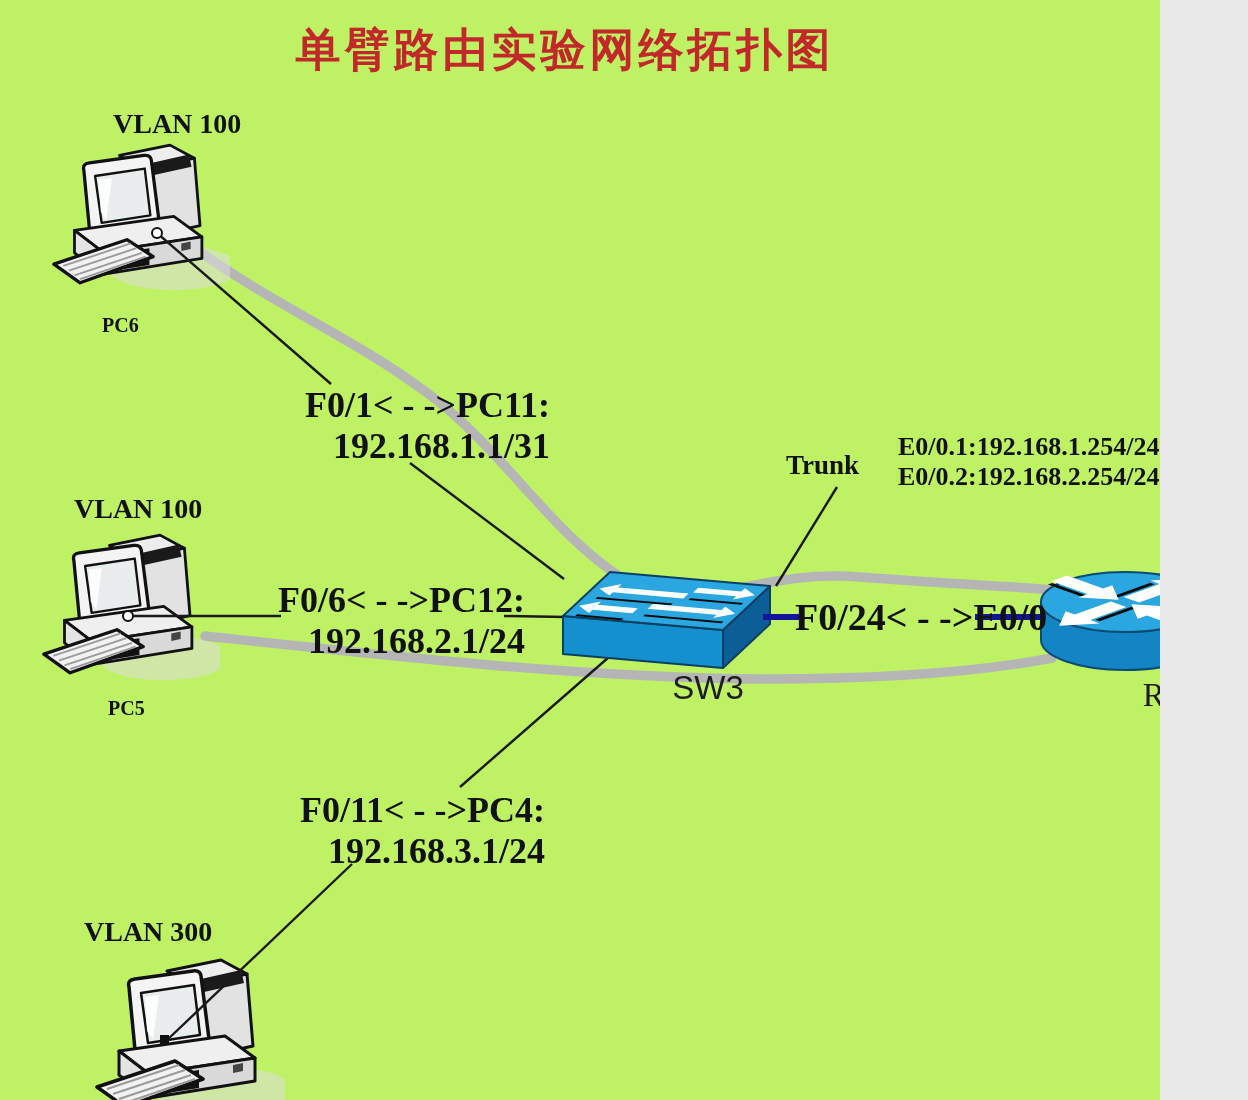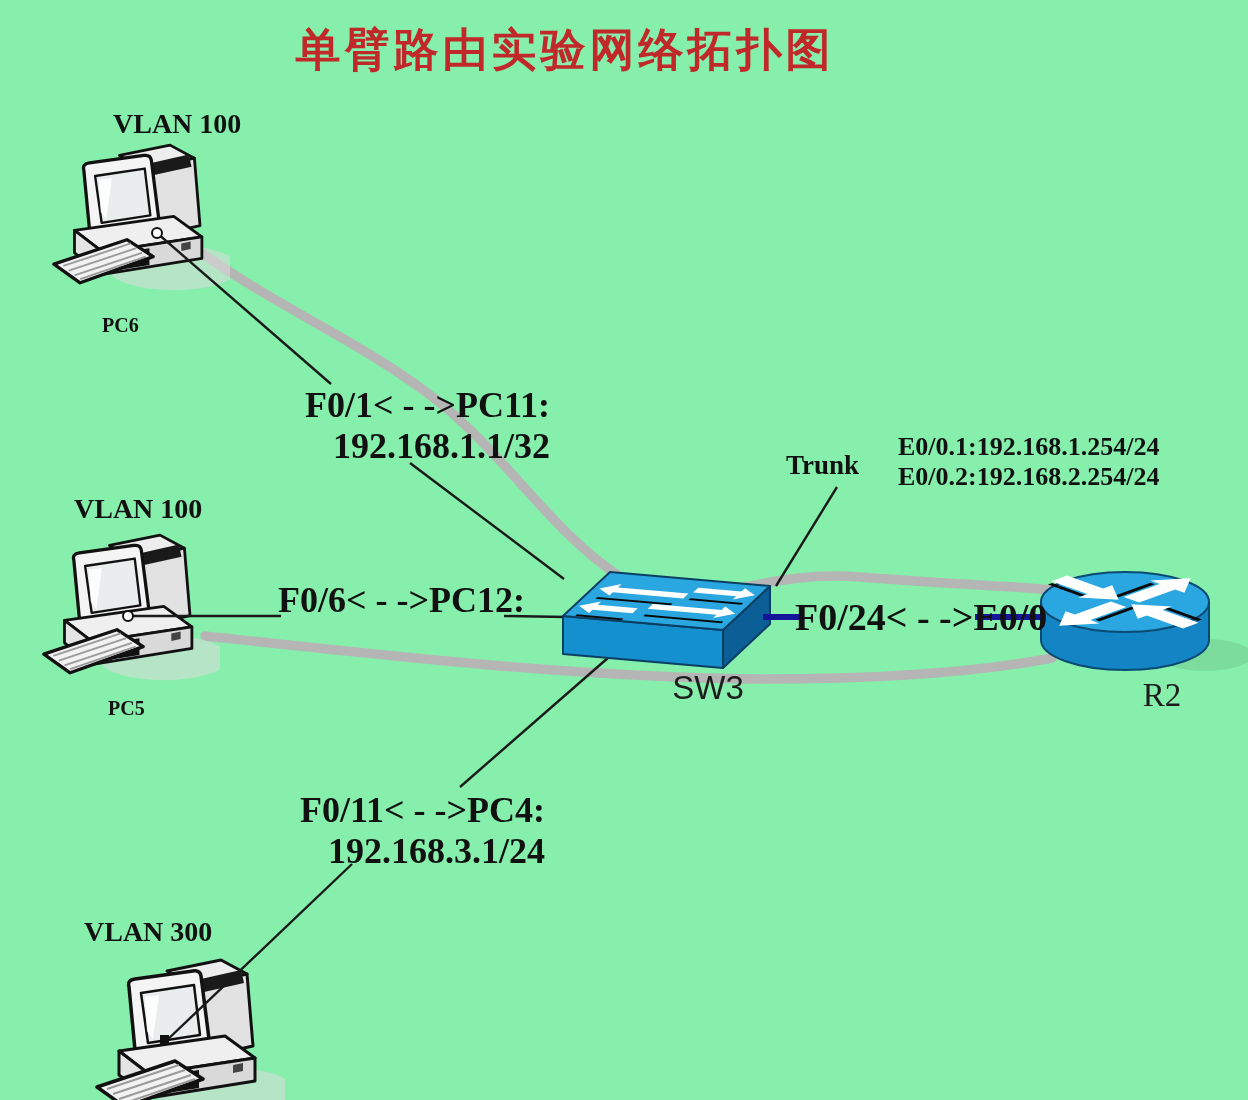--- a/index.html
+++ b/index.html
@@ -1,17 +1,17 @@
 <!DOCTYPE html>
 <html><head>
 <meta charset="utf-8">
 <style>
   html,body{margin:0;padding:0;background:#e9e9e9;}
   #stage{
-    position:relative;width:1248px;height:1100px;background:#86efac;
+    position:relative;width:1160px;height:1100px;background:#bef264;
     overflow:hidden;font-family:"Liberation Serif",serif;color:#111;
   }
   #topo-svg{position:absolute;left:0;top:0;}
   .lbl{position:absolute;white-space:nowrap;font-weight:bold;line-height:1;}
   .title{font-size:45px;letter-spacing:4px;text-align:center;width:570px;}
   .vlan{font-size:28px;}
   .pcname{font-size:20px;}
   .portblock{text-align:right;font-size:36px;line-height:41px;}
   .subif{font-size:26px;line-height:30px;}
   .trunk{font-size:27px;}
@@ -119,25 +119,26 @@
   <div class="lbl vlan" style="left:66px;top:110px;margin-left:47px;">VLAN 100</div>
   <div class="lbl pcname" style="left:102px;top:315px;">PC6</div>
 
   <div class="lbl vlan" style="left:74px;top:495px;">VLAN 100</div>
   <div class="lbl pcname" style="left:88px;top:698px;margin-left:20px;">PC5</div>
 
   <div class="lbl vlan" style="left:84px;top:918px;">VLAN 300</div>
 
   <div class="lbl portblock" style="left:270px;top:385px;width:280px;">
     <div>F0/1&lt; - -&gt;PC11:</div>
-    <div>192.168.1.1/32</div>
+    <div>192.168.1.1/31</div>
   </div>
 
   <div class="lbl portblock" style="left:265px;top:580px;width:260px;">
     <div>F0/6&lt; - -&gt;PC12:</div>
+    <div>192.168.2.1/24</div>
   </div>
 
   <div class="lbl portblock" style="left:275px;top:790px;width:270px;">
     <div>F0/11&lt; - -&gt;PC4:</div>
     <div>192.168.3.1/24</div>
   </div>
 
   <div class="lbl trunk" style="left:786px;top:452px;">Trunk</div>
 
   <div class="lbl subif" style="left:898px;top:432px;">

